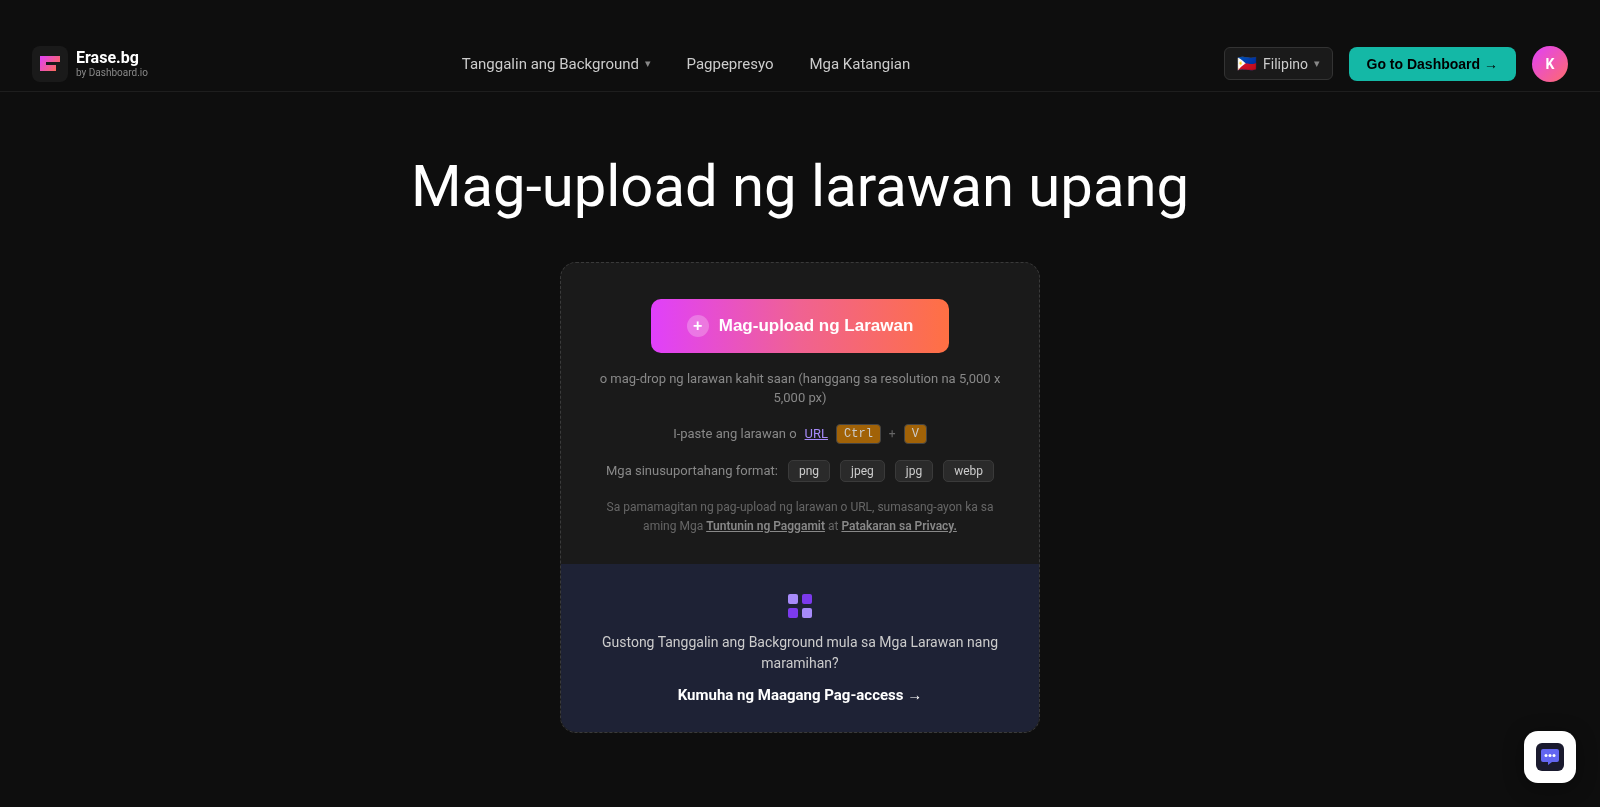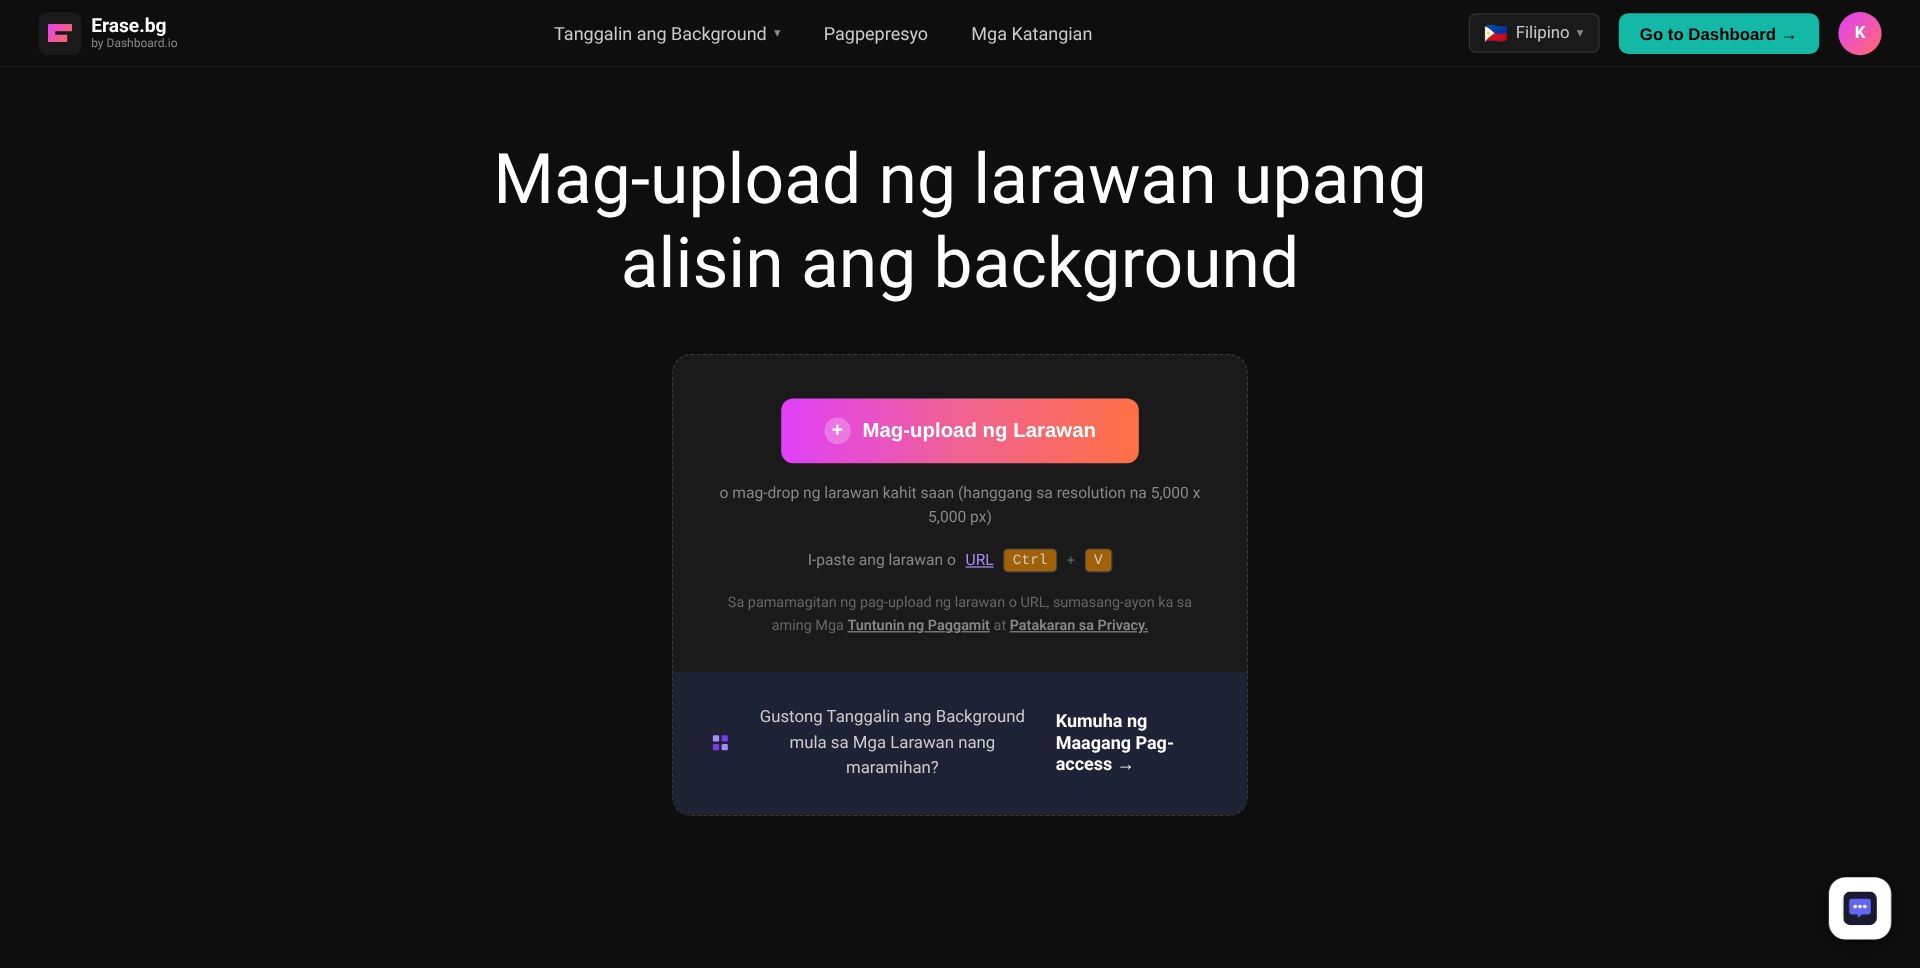--- a/index.html
+++ b/index.html
@@ -15,20 +15,21 @@
 
     
     .navbar {
       display: flex;
       align-items: center;
       justify-content: space-between;
       padding: 0 32px;
       height: 56px;
       background-color: #0e0e0e;
       border-bottom: 1px solid #1e1e1e;
+      margin-top: 36px;
     }
 
     .navbar-left {
       display: flex;
       align-items: center;
       gap: 8px;
     }
 
     .logo-icon {
       width: 36px;
@@ -257,21 +258,21 @@
       font-weight: 600;
       text-decoration: underline;
       cursor: pointer;
     }
 
     
     .bulk-section {
       background: #1e2235;
       padding: 28px 32px;
       display: flex;
-      flex-direction: row;
+      flex-direction: column;
       align-items: center;
       gap: 12px;
     }
 
     .bulk-icon-svg {
       width: 28px;
       height: 28px;
     }
 
     .bulk-title {
@@ -359,41 +360,47 @@
     <div class="avatar">
       <span>K</span>
     </div>
   </div>
 </nav>
 
 <main class="main">
 
   <h1 class="hero-title">
     <span>Mag-upload ng larawan upang</span><br>
-    <span>alisin ang background</span>
   </h1>
 
   <div class="upload-card">
     <div class="upload-inner">
 
       <button class="upload-btn">
         <div class="upload-btn-icon">+</div>
         <span>Mag-upload ng Larawan</span>
       </button>
 
       <p class="drop-text">o mag-drop ng larawan kahit saan (hanggang sa resolution na 5,000 x 5,000 px)</p>
 
       <div class="paste-row">
         <span>I-paste ang larawan o</span>
         <span class="paste-link">URL</span>
         <span class="kbd">Ctrl</span>
         <span class="kbd-plus">+</span>
         <span class="kbd">V</span>
       </div>
 
+      <div class="formats-row">
+        <span class="formats-label">Mga sinusuportahang format:</span>
+        <span class="format-badge">png</span>
+        <span class="format-badge">jpeg</span>
+        <span class="format-badge">jpg</span>
+        <span class="format-badge">webp</span>
+      </div>
 
       <p class="terms-text">
         <span>Sa pamamagitan ng pag-upload ng larawan o URL, sumasang-ayon ka sa aming Mga</span>
         <span class="terms-link"> Tuntunin ng Paggamit</span>
         <span> at </span>
         <span class="terms-link">Patakaran sa Privacy.</span>
       </p>
     </div>
 
     <div class="bulk-section">

